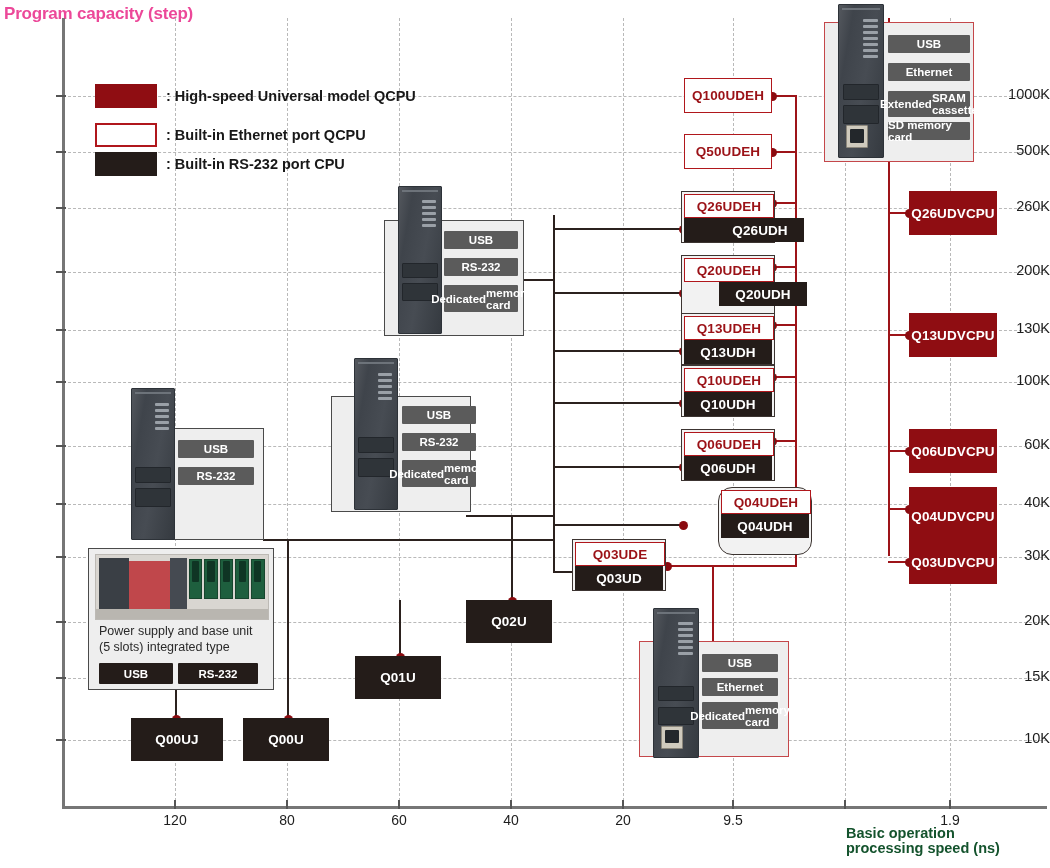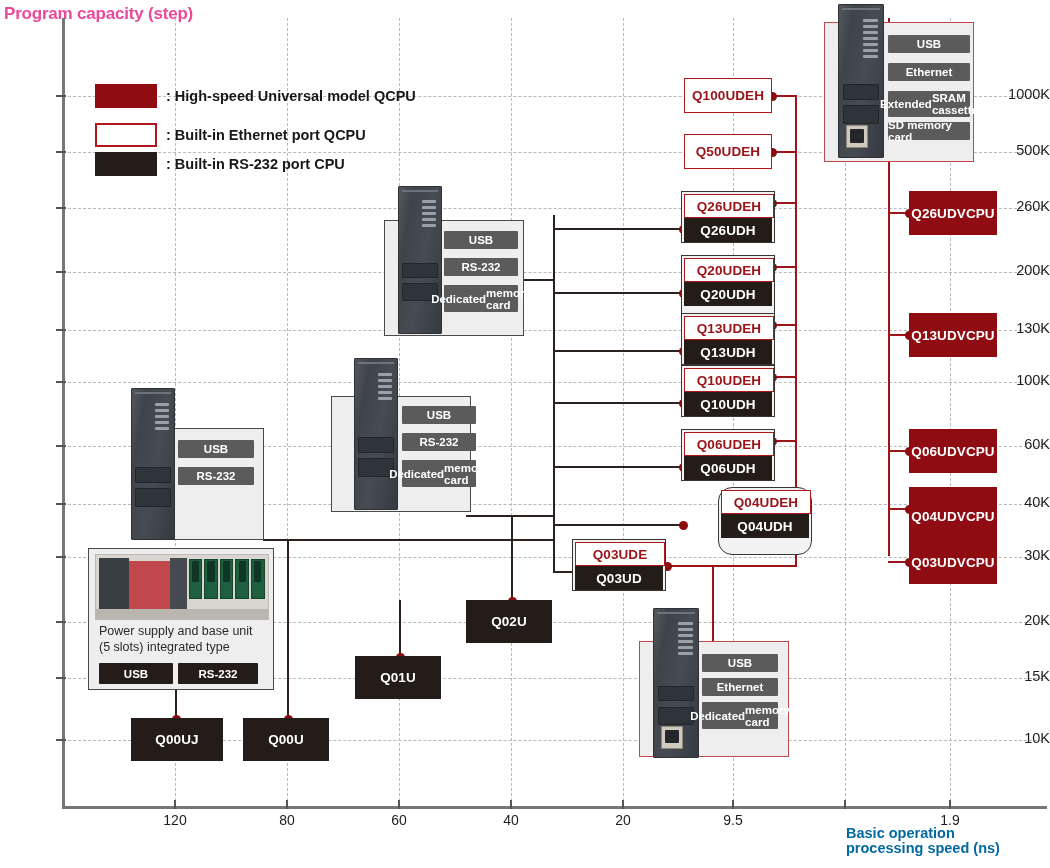--- a/index.html
+++ b/index.html
@@ -3,21 +3,21 @@
 <meta charset="utf-8">
 <style>
   html,body{margin:0;padding:0;background:#ffffff;}
   body{font-family:"Liberation Sans",sans-serif;-webkit-font-smoothing:antialiased;}
   #stage{position:relative;width:1050px;height:868px;overflow:hidden;background:#fff;}
 
   .abs{position:absolute;box-sizing:border-box;}
 
   
   #chart-title{left:4px;top:4px;font-size:17px;font-weight:bold;color:#ec4899;letter-spacing:-.2px;}
-  #xaxis-title{right:4px;top:826px;font-size:14.5px;font-weight:bold;color:#0369a1;line-height:15px;text-align:left;width:200px;}
+  #xaxis-title{right:4px;top:826px;font-size:14.5px;font-weight:bold;color:#14532d;line-height:15px;text-align:left;width:200px;}
 
   
   #yaxis{left:62px;top:18px;width:3px;height:790px;background:#767676;}
   #xaxis{left:62px;top:806px;width:985px;height:3px;background:#767676;}
   .gridh{height:0;border-top:1px dashed #b9b9b9;left:63px;width:984px;}
   .gridv{width:0;border-left:1px dashed #b9b9b9;top:18px;height:788px;}
   .ytick{left:56px;width:10px;height:2px;background:#555;}
   .xtick{top:800px;width:2px;height:9px;background:#555;}
   .ylabel{right:0;width:56px;text-align:right;font-size:14.5px;color:#1d1d1d;font-weight:500;}
   .xlabel{font-size:14px;color:#1d1d1d;width:60px;text-align:center;top:812px;}
@@ -377,25 +377,25 @@
       <div class="ptag blk" style="left: 178px; top: 663px; width: 80px; height: 21px;">
         <div>RS-232</div>
       </div>
     </div>
 
   <div id="box-layer">
       <div class="abs mbox hollow" style="left: 684px; top: 78px; width: 88px; height: 35px;">Q100UDEH</div>
       <div class="abs mbox hollow" style="left: 684px; top: 134px; width: 88px; height: 35px;">Q50UDEH</div>
       <div class="abs pairwrap" style="left: 681px; top: 191px; width: 94px; height: 52px;">
         <div class="mbox hollow" style="height: 22px;">Q26UDEH</div>
-        <div class="mbox black" style="height: 24px;">Q26UDH</div>
+        <div class="mbox black" style="height: 24px; padding-left: 32px;">Q26UDH</div>
       </div>
       <div class="abs pairwrap" style="left: 681px; top: 255px; width: 94px; height: 66px;">
         <div class="mbox hollow" style="height: 22px;">Q20UDEH</div>
-        <div class="mbox black" style="height: 24px;">Q20UDH</div>
+        <div class="mbox black" style="height: 24px; margin-left: 35px;">Q20UDH</div>
       </div>
       <div class="abs pairwrap" style="left: 681px; top: 313px; width: 94px; height: 52px;">
         <div class="mbox hollow" style="height: 22px;">Q13UDEH</div>
         <div class="mbox black" style="height: 24px;">Q13UDH</div>
       </div>
       <div class="abs pairwrap" style="left: 681px; top: 365px; width: 94px; height: 52px;">
         <div class="mbox hollow" style="height: 22px;">Q10UDEH</div>
         <div class="mbox black" style="height: 24px;">Q10UDH</div>
       </div>
       <div class="abs pairwrap" style="left: 681px; top: 429px; width: 94px; height: 52px;">

